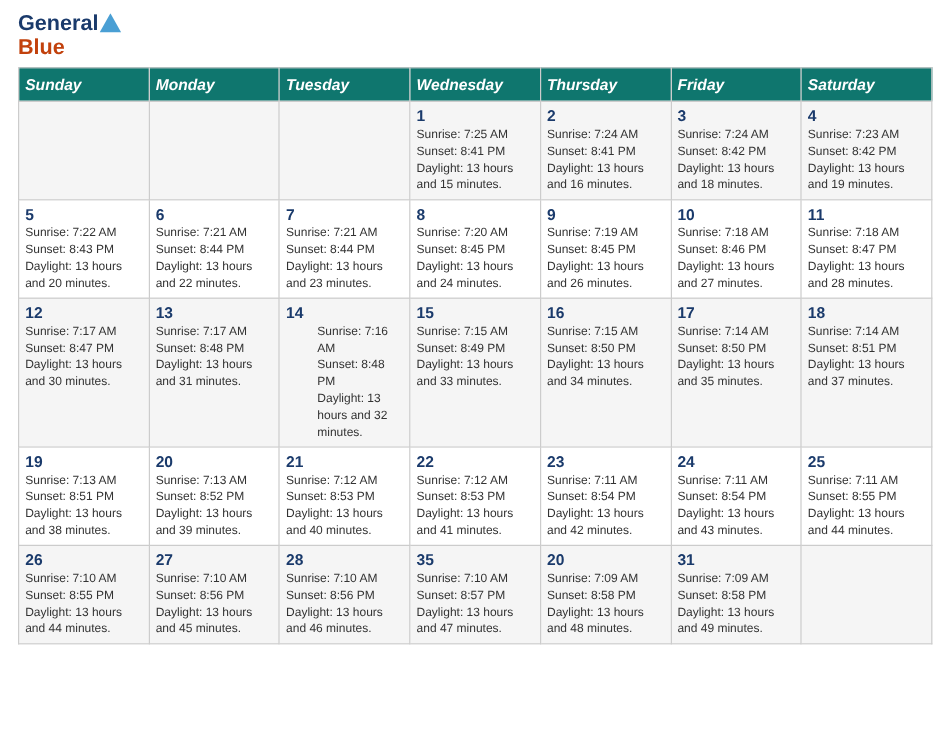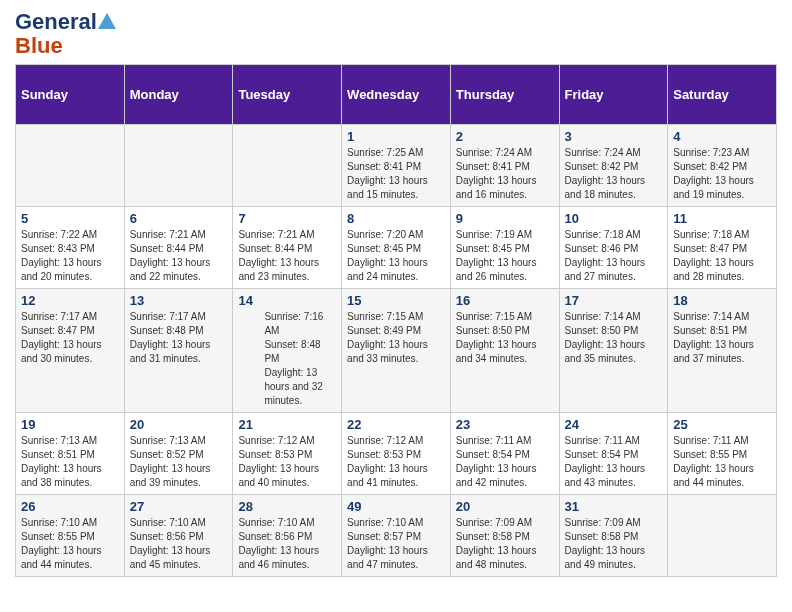--- a/index.html
+++ b/index.html
@@ -15,21 +15,21 @@
       justify-content: space-between;
       align-items: flex-start;
       margin-bottom: 6px;
     }
     .logo {
       display: flex;
       flex-direction: column;
       align-items: flex-start;
     }
     .logo-text {
-      font-size: 22px;
+      font-size: 18px;
       font-weight: bold;
       color: #1a3a6b;
       line-height: 1.1;
     }
     .logo-line {
       display: flex;
       align-items: center;
     }
     .title-area {
       text-align: right;
@@ -42,27 +42,28 @@
     .location-title {
       font-size: 15px;
       color: #333;
     }
     table {
       width: 100%;
       border-collapse: collapse;
       font-size: 11px;
     }
     thead tr th {
-      background-color: #4c1d95;
+      background-color: #0f766e;
       color: #fff;
       text-align: left;
-      padding: 22px 5px;
+      padding: 6px 5px;
       font-size: 13px;
       font-weight: bold;
       border: 1px solid #ccc;
+      font-style: italic;
     }
     tbody tr td {
       border: 1px solid #ccc;
       vertical-align: top;
       padding: 4px 5px;
       height: 72px;
       width: calc(100% / 7);
     }
     tbody tr:nth-child(odd) td {
       background-color: #f5f5f5;
@@ -294,21 +295,21 @@
 Sunset: 8:56 PM
 Daylight: 13 hours and 45 minutes.</div>
         </td>
         <td>
           <span class="day-num">28</span>
           <div class="day-info" style="white-space: pre-line;">Sunrise: 7:10 AM
 Sunset: 8:56 PM
 Daylight: 13 hours and 46 minutes.</div>
         </td>
         <td>
-          <span class="day-num">49</span>
+          <span class="day-num">35</span>
           <div class="day-info" style="white-space: pre-line;">Sunrise: 7:10 AM
 Sunset: 8:57 PM
 Daylight: 13 hours and 47 minutes.</div>
         </td>
         <td>
           <span class="day-num">20</span>
           <div class="day-info" style="white-space: pre-line;">Sunrise: 7:09 AM
 Sunset: 8:58 PM
 Daylight: 13 hours and 48 minutes.</div>
         </td>

